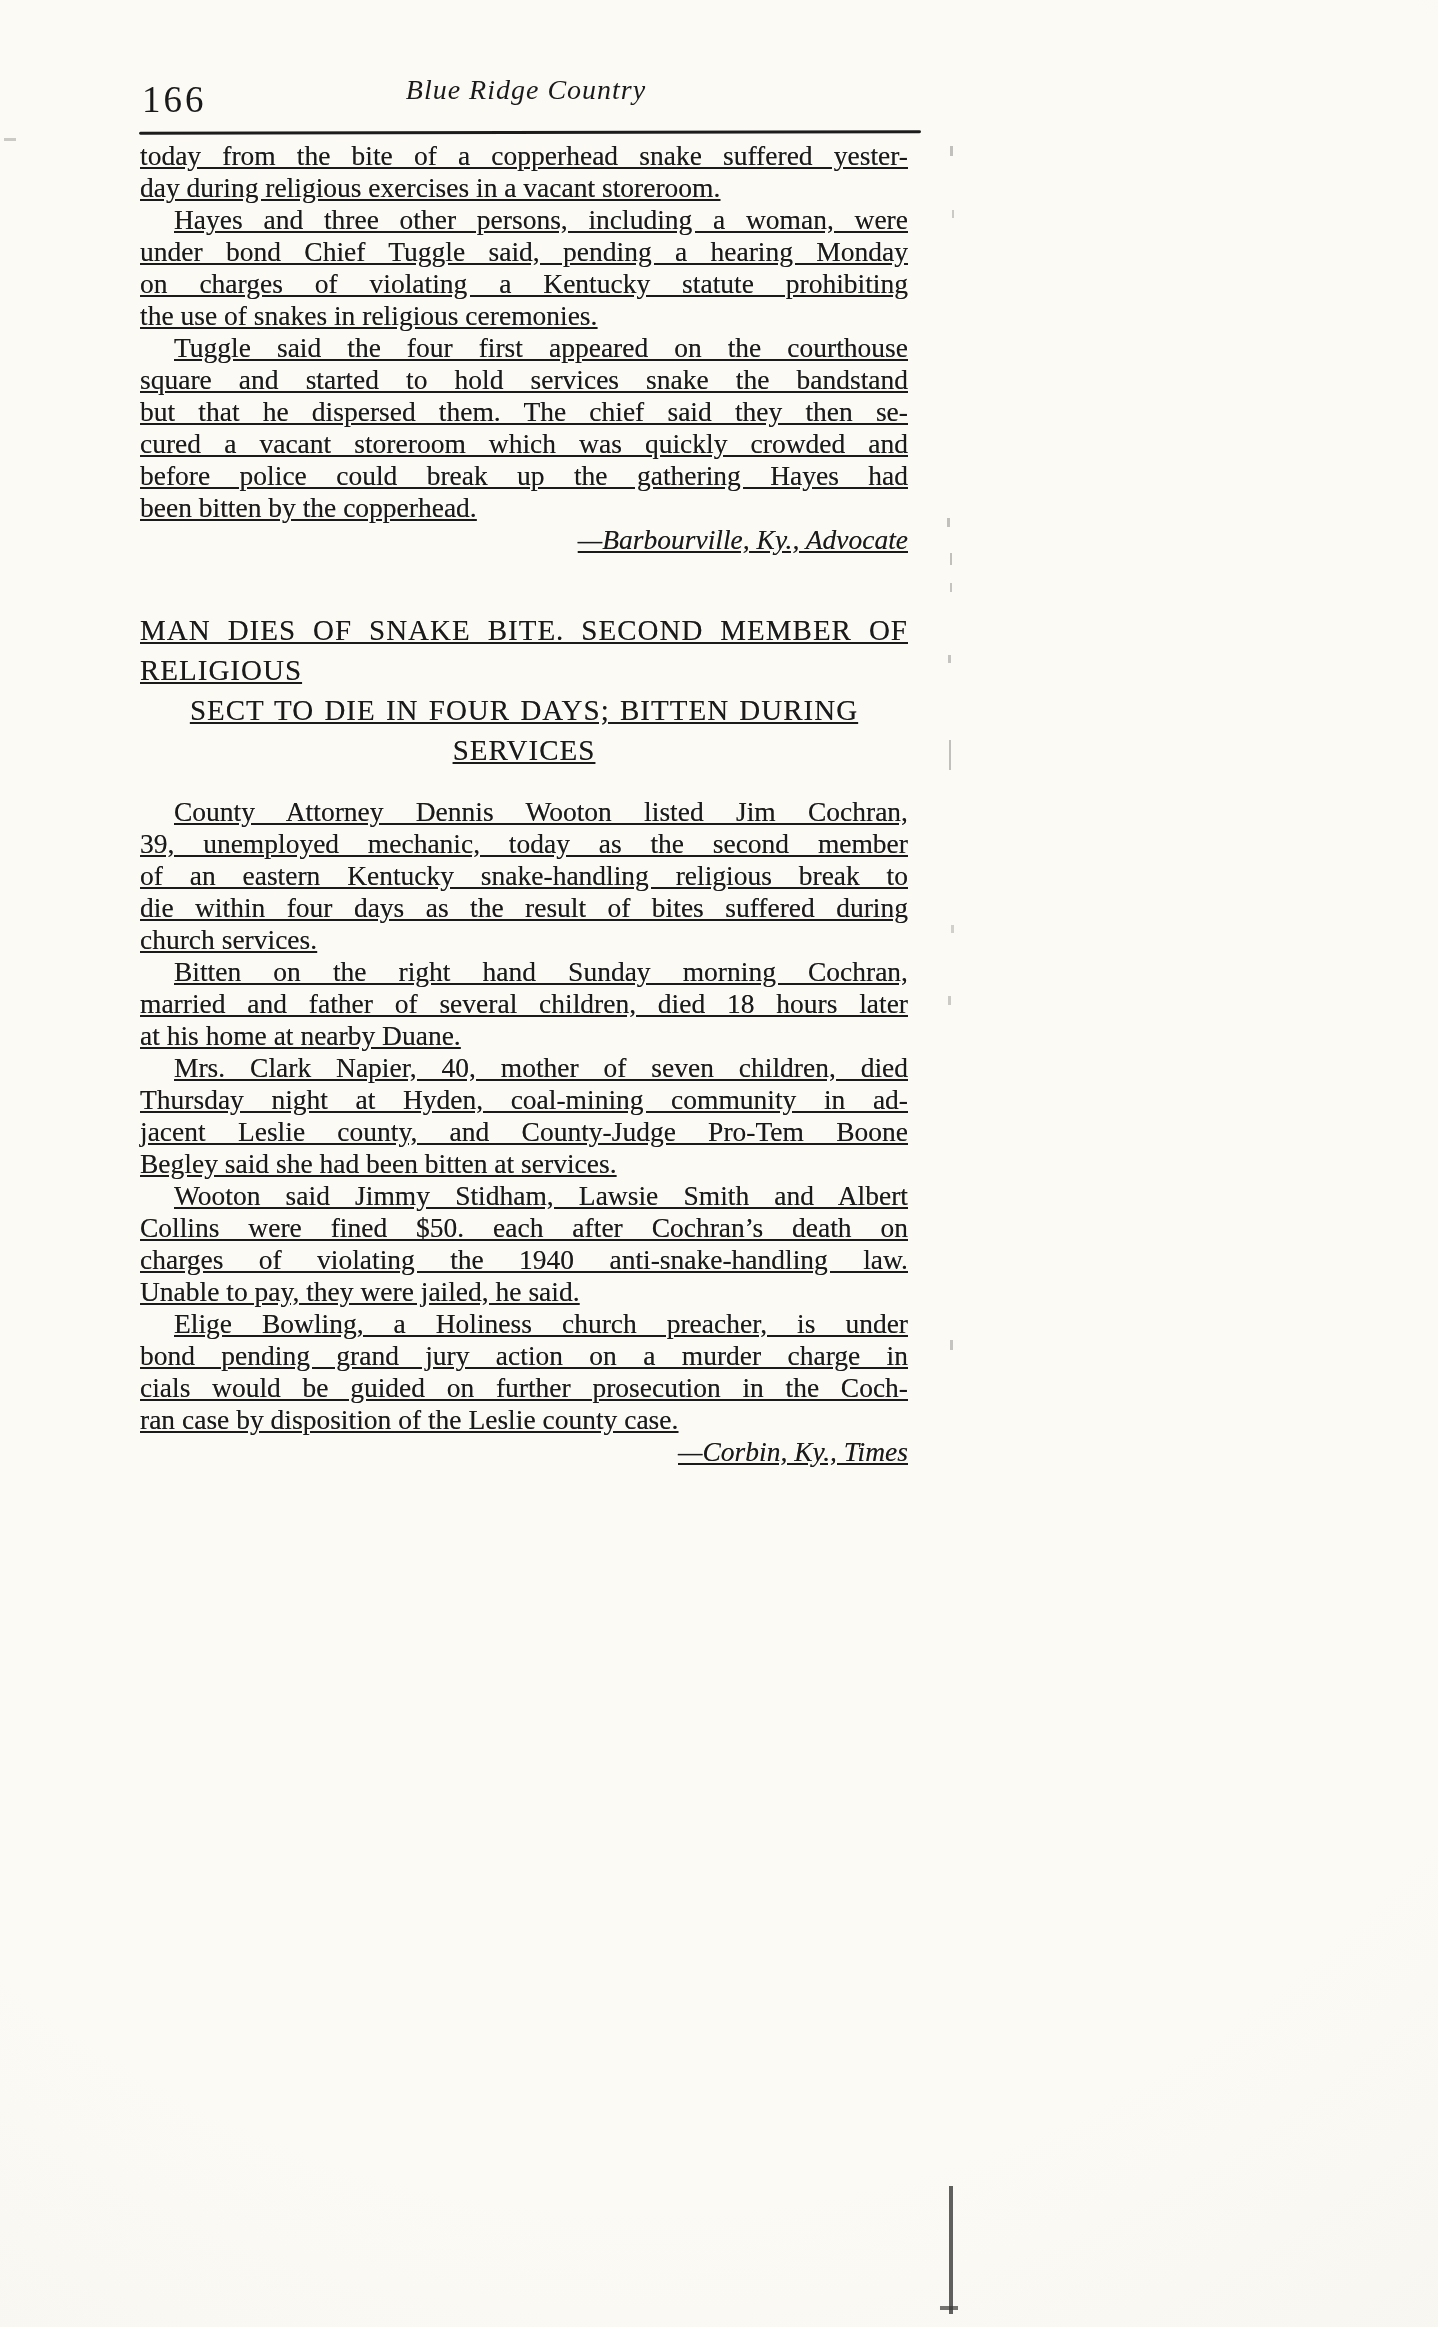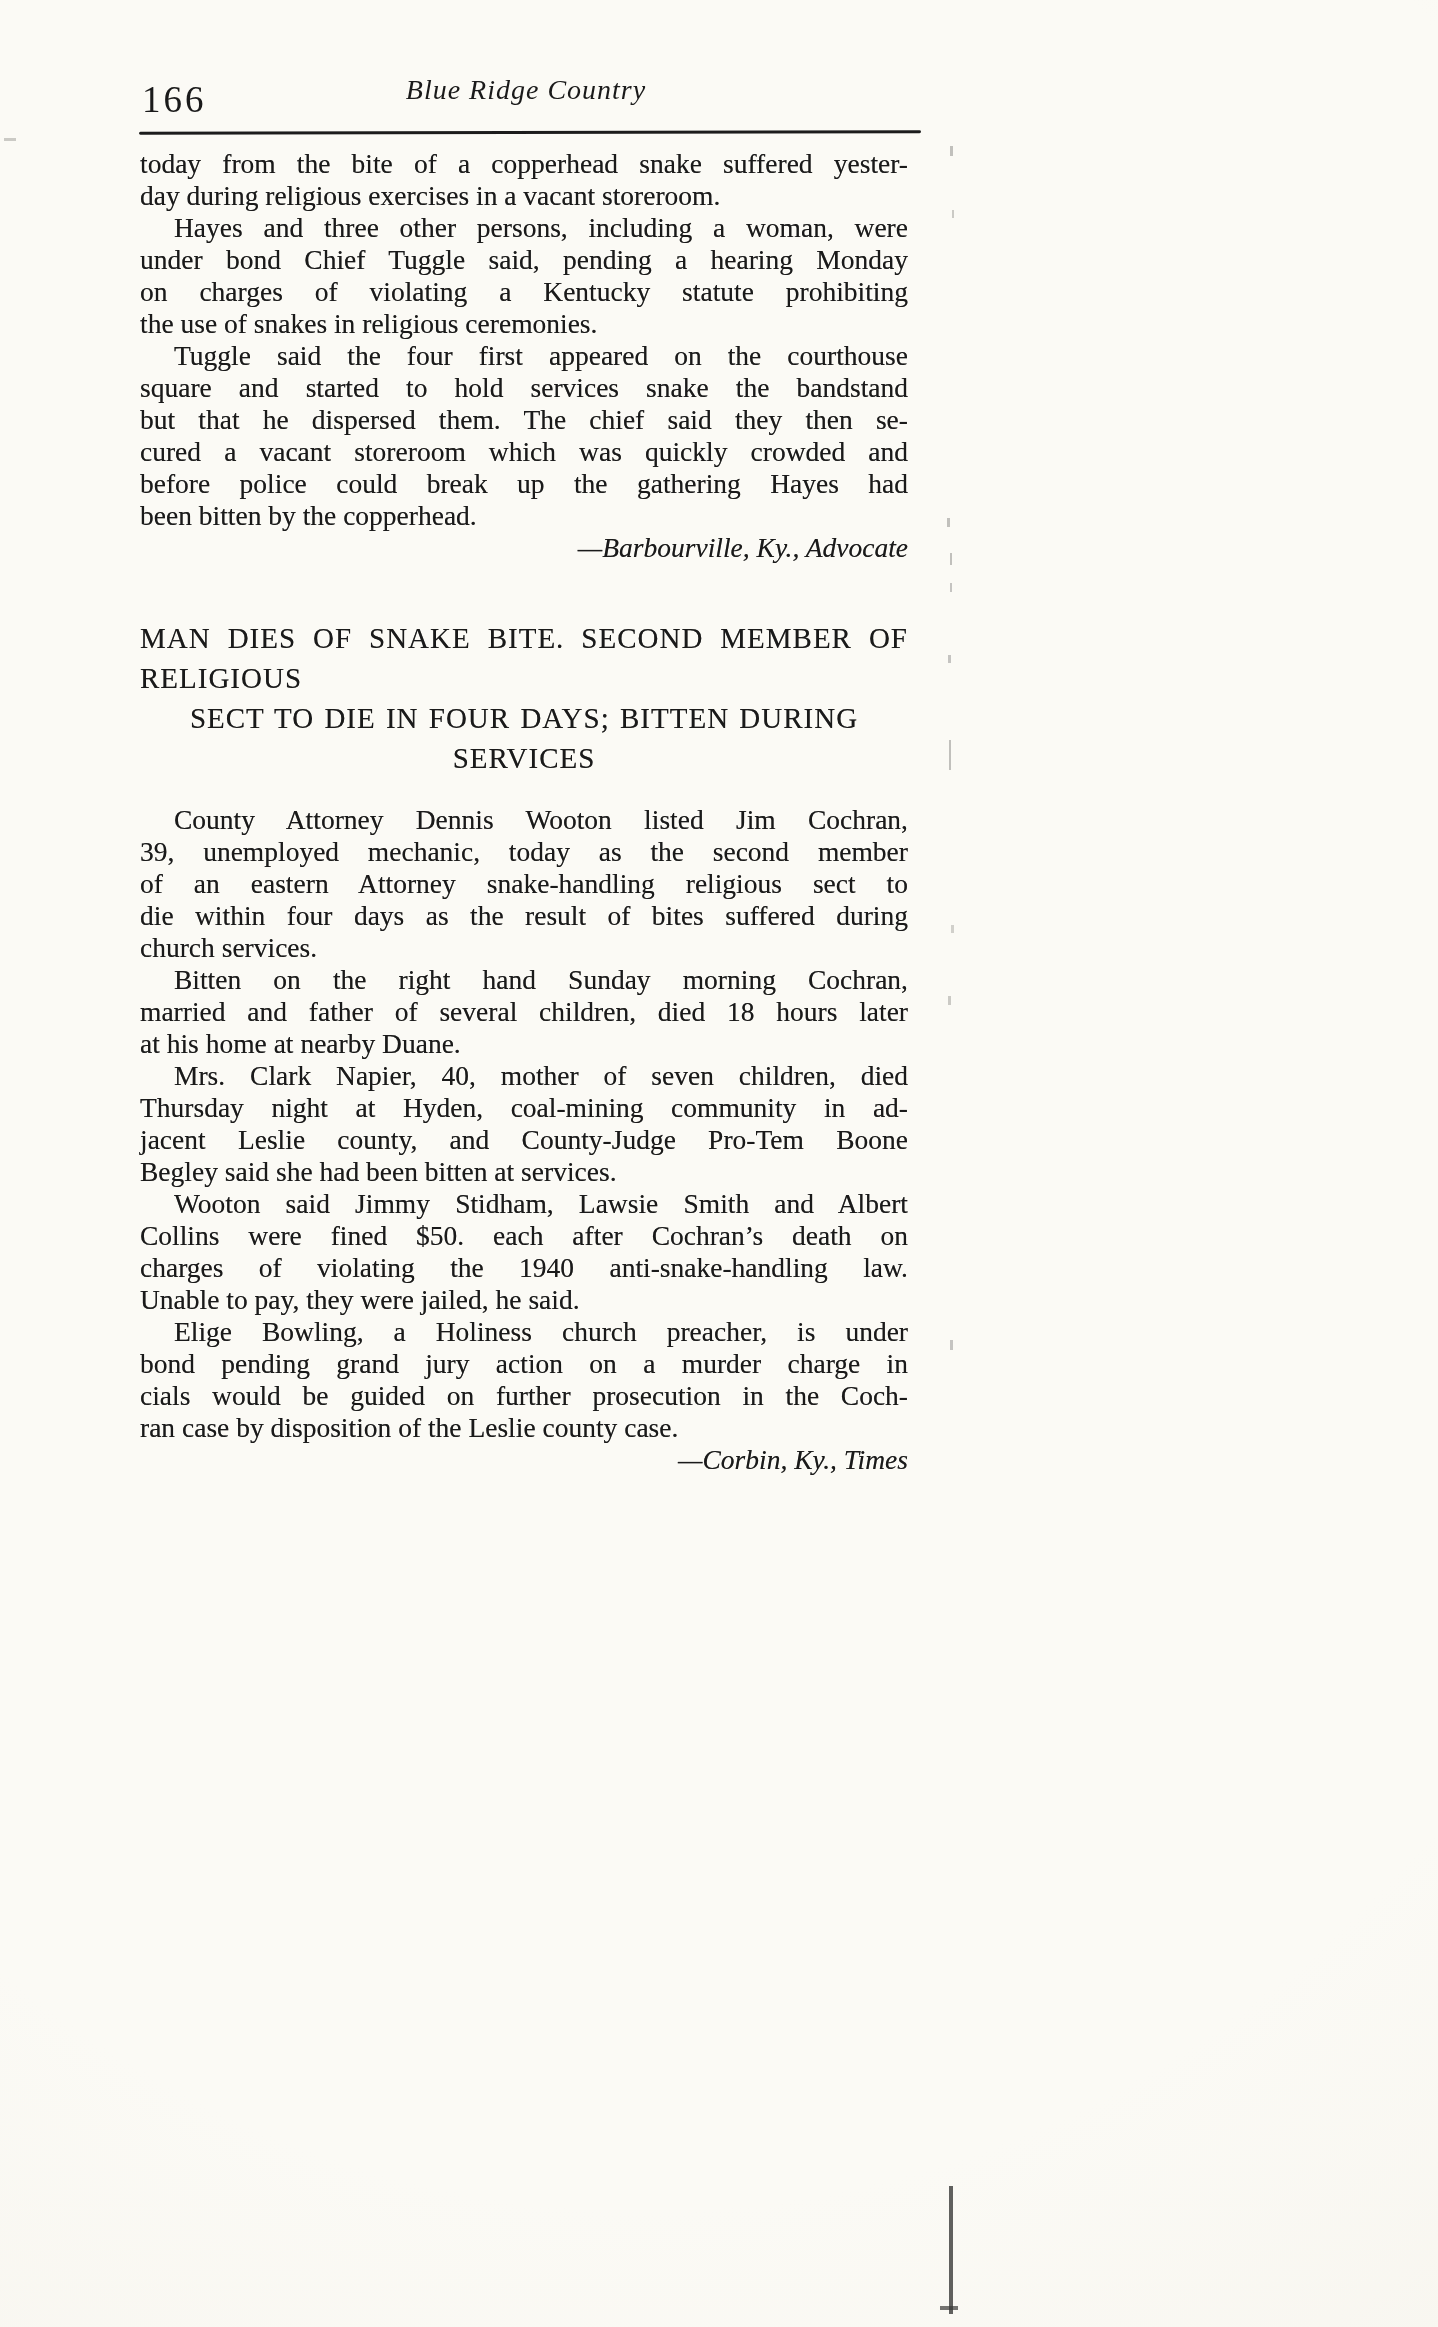--- a/index.html
+++ b/index.html
@@ -18,23 +18,24 @@
   .header { position: absolute; left: 140px; top: 74px; width: 772px; height: 44px; }
   .page-number { position: absolute; left: 2px; top: 4px; font-size: 37px; letter-spacing: 3px; }
   .running-title { text-align: center; font-style: italic; font-size: 28px; letter-spacing: 1px; }
 
   .rule {
     position: absolute; left: 139px; top: 131px; width: 782px; height: 3px;
     background: #1c1c1c; border-radius: 2px; transform: rotate(-0.12deg);
   }
 
   .text-col {
-    position: absolute; left: 140px; top: 148px; width: 768px;
+    position: absolute; left: 140px; top: 140px; width: 768px;
     font-size: 27.5px; line-height: 32px;
     text-shadow: 0 0 0.4px rgba(25,25,25,0.55);
+    text-decoration: underline;
   }
 
   .para { margin: 0; }
   .line { text-align: justify; text-align-last: left; min-height: 32px; }
   .line.j { text-align-last: justify; }
   .line.indent { text-indent: 34px; }
 
   .attribution { text-align: right; font-style: italic; min-height: 32px; }
 
   .heading {
@@ -79,21 +80,21 @@
         <div class="line">been bitten by the copperhead.</div>
       </div>
       <div class="attribution">—Barbourville, Ky., Advocate</div>
       <div class="heading">
         <div class="hl j">MAN DIES OF SNAKE BITE. SECOND MEMBER OF RELIGIOUS</div>
         <div class="hl">SECT TO DIE IN FOUR DAYS; BITTEN DURING SERVICES</div>
       </div>
       <div class="para">
         <div class="line j indent">County Attorney Dennis Wooton listed Jim Cochran,</div>
         <div class="line j">39, unemployed mechanic, today as the second member</div>
-        <div class="line j">of an eastern Attorney snake-handling religious sect to</div>
+        <div class="line j">of an eastern Kentucky snake-handling religious break to</div>
         <div class="line j">die within four days as the result of bites suffered during</div>
         <div class="line">church services.</div>
       </div>
       <div class="para">
         <div class="line j indent">Bitten on the right hand Sunday morning Cochran,</div>
         <div class="line j">married and father of several children, died 18 hours later</div>
         <div class="line">at his home at nearby Duane.</div>
       </div>
       <div class="para">
         <div class="line j indent">Mrs. Clark Napier, 40, mother of seven children, died</div>

